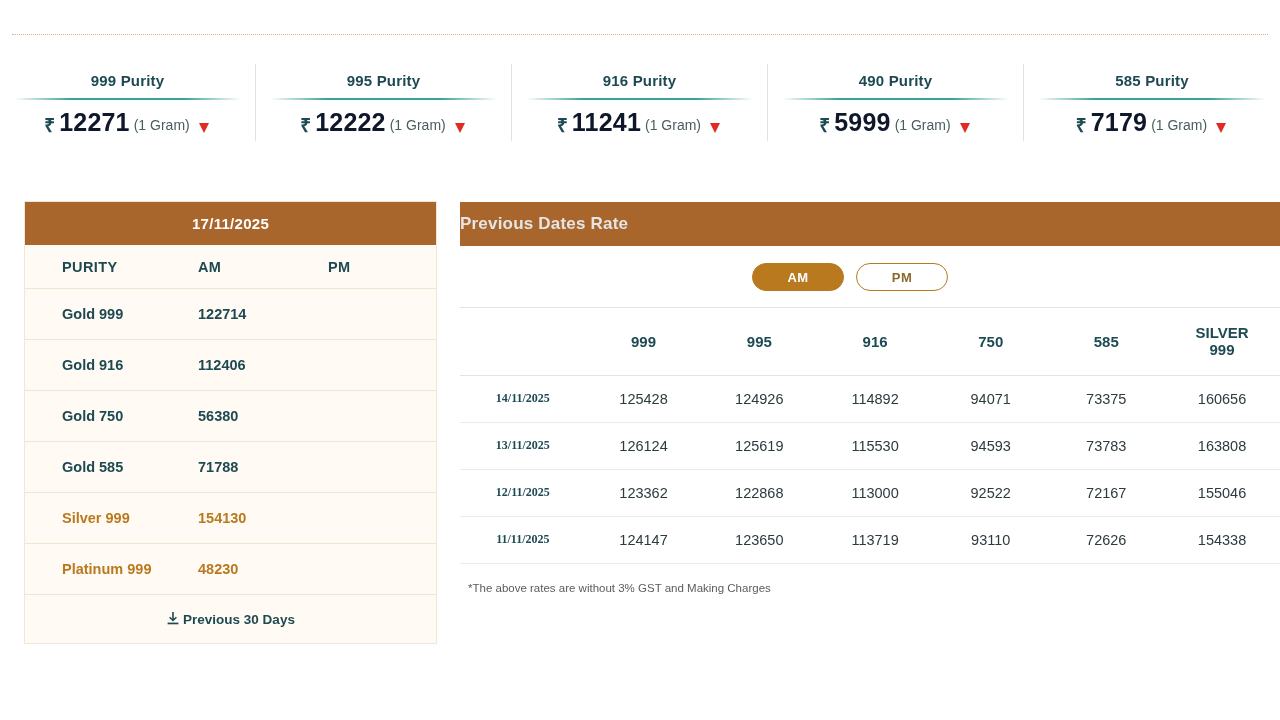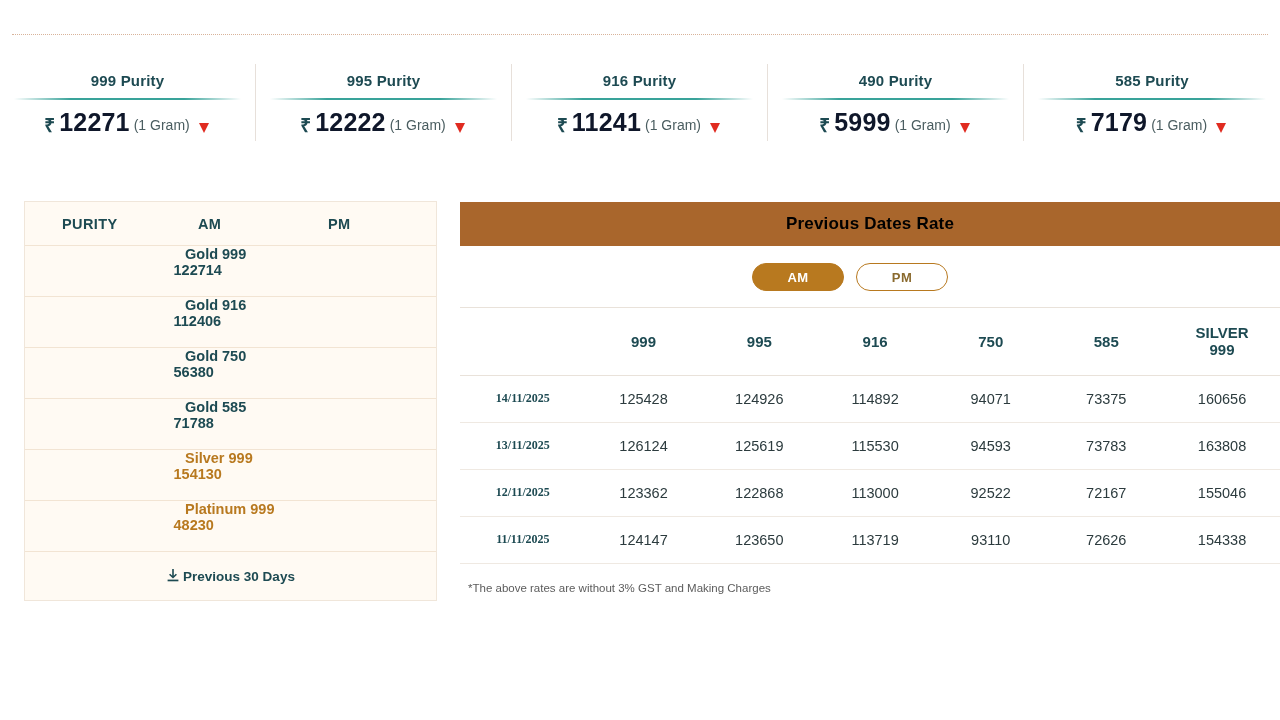--- a/index.html
+++ b/index.html
@@ -115,21 +115,20 @@
     letter-spacing: .4px;
   }
   .c-purity { width: 165px; padding-left: 37px; }
   .c-am { width: 130px; padding-left: 8px; }
   .c-pm { width: 110px; padding-left: 8px; }
   .today-row {
     display: flex;
     align-items: center;
     height: 51px;
     border-bottom: 1px solid #f2e4d3;
-    flex-direction: column;
   }
   .today-row .lbl {
     width: 165px;
     padding-left: 37px;
     font-size: 14.5px;
     font-weight: bold;
     color: #1d4a52;
   }
   .today-row .am {
     width: 130px;
@@ -162,22 +161,22 @@
   
   .prev-panel {
     position: absolute;
     left: 460px; top: 202px;
     width: 820px;
     background: #ffffff;
     overflow: hidden;
   }
   .prev-head {
     background: #a9662c;
-    color: #000000;
-    text-align: center;
+    color: #e5e5e5;
+    text-align: left;
     font-size: 17px;
     font-weight: bold;
     padding: 12px 0;
     letter-spacing: .2px;
   }
   .toggle-row {
     display: flex;
     justify-content: center;
     gap: 12px;
     padding: 17px 0 16px;
@@ -315,20 +314,21 @@
           <svg width="14" height="14" viewBox="0 0 14 14">
               <path d="M2 2h10L7 12z" fill="#e02b20"></path>
             </svg>
         </span>
       </div>
     </div>
 
   </div>
 
   <div class="today-panel">
+    <div class="today-head">17/11/2025</div>
 
     <div class="today-colhead">
       <div class="c-purity">PURITY</div>
       <div class="c-am">AM</div>
       <div class="c-pm">PM</div>
     </div>
 
     <div class="today-row">
       <div class="lbl">Gold 999</div>
       <div class="am">122714</div>

